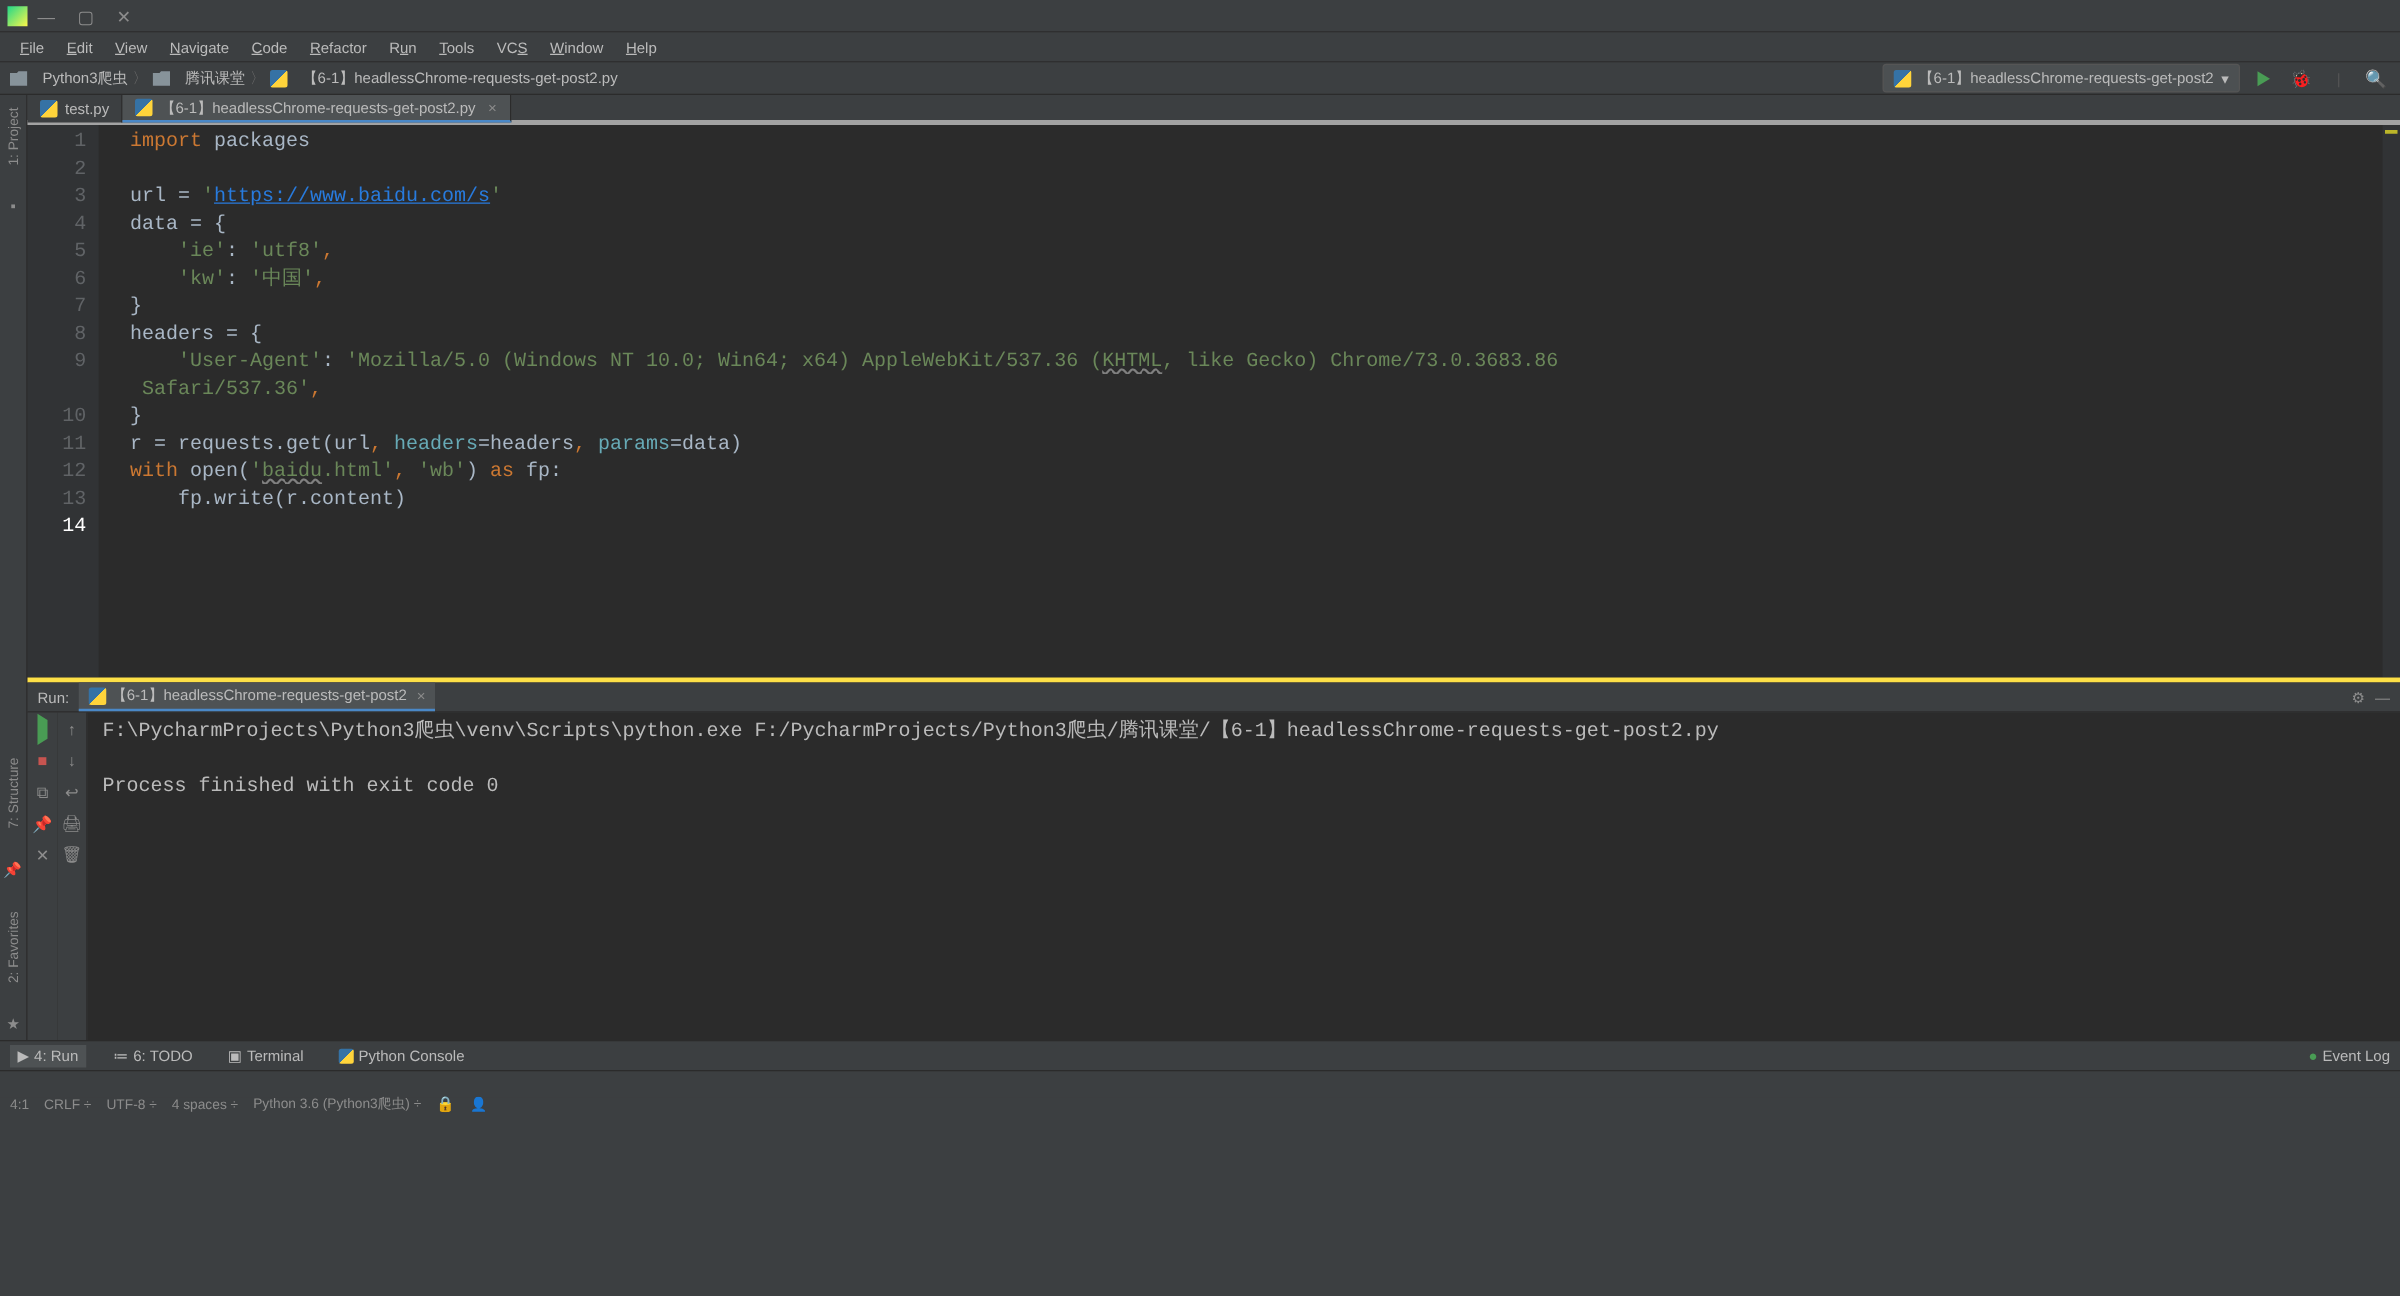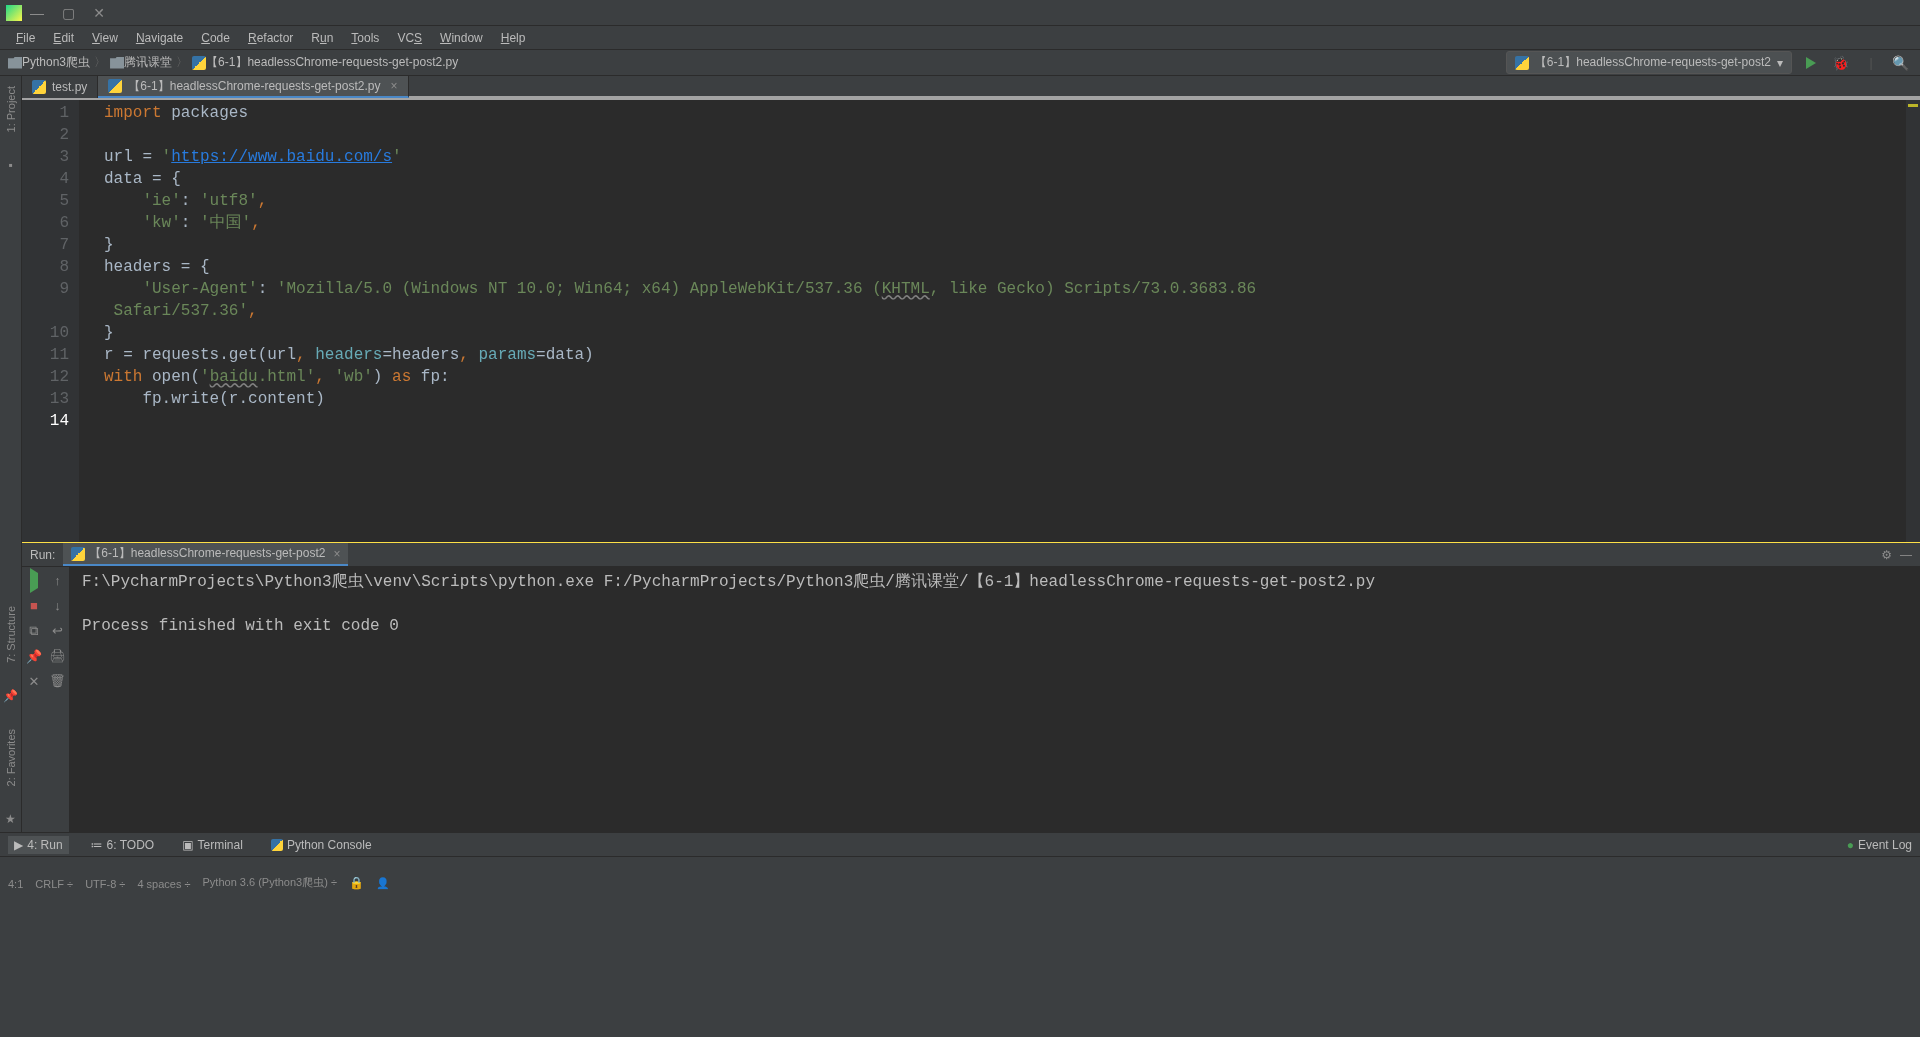--- a/index.html
+++ b/index.html
@@ -7,21 +7,21 @@
 .titlebar { height: 26px; background: #3c3f41; display: flex; align-items: center; padding: 0 6px; border-bottom: 1px solid #2b2b2b; }
 .titlebar .app-icon { width: 16px; height: 16px; background: linear-gradient(135deg,#21d789,#fcf84a); margin-right: 8px; }
 .titlebar .title { color: #8c8c8c; font-size: 12px; flex: 1; }
 .winbtns { display: flex; gap: 18px; color: #8c8c8c; font-size: 14px; }
 .winbtns span { cursor: pointer; }
 .menubar { height: 24px; background: #3c3f41; display: flex; align-items: center; padding: 0 8px; gap: 2px; border-bottom: 1px solid #2b2b2b; }
 .menubar .menu { padding: 2px 8px; color: #bbbbbb; cursor: pointer; }
 .menubar .menu u { text-decoration: underline; }
 .navbar { height: 26px; background: #3c3f41; display: flex; align-items: center; padding: 0 8px; border-bottom: 1px solid #2b2b2b; }
 .breadcrumb { display: flex; align-items: center; gap: 4px; flex: 1; }
-.bc-item { display: flex; align-items: center; gap: 0; color: #bbbbbb; }
+.bc-item { display: flex; align-items: center; gap: 12px; color: #bbbbbb; }
 .bc-sep { color: #6b6b6b; }
 .folder-icon { width: 14px; height: 12px; background: #87939a; clip-path: polygon(0 15%, 40% 15%, 50% 0, 100% 0, 100% 100%, 0 100%); display: inline-block; }
 .py-icon { width: 14px; height: 14px; background: linear-gradient(135deg,#3572a5 50%,#ffd43b 50%); border-radius: 2px; display: inline-block; }
 .toolbar-right { display: flex; align-items: center; gap: 8px; }
 .run-config { background: #4c5052; border: 1px solid #555; border-radius: 3px; padding: 2px 8px; display: flex; align-items: center; gap: 6px; color: #bbbbbb; }
 .icon-btn { width: 22px; height: 22px; display: flex; align-items: center; justify-content: center; cursor: pointer; color: #8c8c8c; }
 .play-icon { width: 0; height: 0; border-left: 10px solid #499c54; border-top: 6px solid transparent; border-bottom: 6px solid transparent; }
 .bug-icon { color: #499c54; font-size: 14px; }
 .search-icon { font-size: 14px; }
 .main-area { display: flex; height: 756px; }
@@ -37,21 +37,21 @@
 .gutter .ln14 { color: #ffffff; }
 .fold-col { width: 16px; background: #2b2b2b; }
 .code { flex: 1; padding: 2px 0 0 8px; white-space: pre; color: #a9b7c6; position: relative; }
 .kw { color: #cc7832; }
 .str { color: #6a8759; }
 .str-link { color: #287bde; text-decoration: underline; }
 .param { color: #67aab6; }
 .squiggle { text-decoration: underline wavy #808080; }
 .right-strip { width: 14px; background: #313335; }
 .yellow-mark { width: 10px; height: 3px; background: #bbb529; margin: 4px auto; }
-.run-panel { height: 290px; background: #2b2b2b; border-top: 1px solid #fde047; display: flex; flex-direction: column; }
+.run-panel { height: 290px; background: #2b2b2b; border-top: 4px solid #fde047; display: flex; flex-direction: column; }
 .run-header { height: 24px; background: #3c3f41; display: flex; align-items: center; padding: 0 8px; border-bottom: 1px solid #2b2b2b; }
 .run-header .label { color: #bbbbbb; margin-right: 8px; }
 .run-tab { background: #4e5254; padding: 2px 8px; display: flex; align-items: center; gap: 4px; border-bottom: 2px solid #4a88c7; }
 .run-header-right { margin-left: auto; display: flex; gap: 8px; color: #8c8c8c; }
 .run-body { flex: 1; display: flex; }
 .run-left { width: 24px; background: #3c3f41; display: flex; flex-direction: column; align-items: center; padding-top: 6px; gap: 10px; }
 .run-left2 { width: 24px; background: #3c3f41; display: flex; flex-direction: column; align-items: center; padding-top: 6px; gap: 10px; border-right: 1px solid #2b2b2b; }
 .run-left .icon-sm, .run-left2 .icon-sm { font-size: 13px; color: #8c8c8c; cursor: pointer; }
 .run-output { flex: 1; padding: 4px 12px; font-family: "Consolas","Courier New",monospace; font-size: 16px; line-height: 22px; color: #bbbbbb; white-space: pre; }
 .bottom-tools { height: 24px; background: #3c3f41; display: flex; align-items: center; padding: 0 8px; gap: 16px; border-top: 1px solid #2b2b2b; }
@@ -166,21 +166,21 @@
       </div>
       <div class="fold-col"></div>
       <div class="code"><span class="kw">import</span><span> packages</span>
 <span> </span>
 <span>url = </span><span class="str">'</span><span class="str-link">https://www.baidu.com/s</span><span class="str">'</span>
 <span>data = {</span>
 <span>    </span><span class="str">'ie'</span><span>: </span><span class="str">'utf8'</span><span class="kw">,</span>
 <span>    </span><span class="str">'kw'</span><span>: </span><span class="str">'中国'</span><span class="kw">,</span>
 <span>}</span>
 <span>headers = {</span>
-<span>    </span><span class="str">'User-Agent'</span><span>: </span><span class="str">'Mozilla/5.0 (Windows NT 10.0; Win64; x64) AppleWebKit/537.36 (</span><span class="str squiggle">KHTML</span><span class="str">, like Gecko) Scripts/73.0.3683.86 </span>
+<span>    </span><span class="str">'User-Agent'</span><span>: </span><span class="str">'Mozilla/5.0 (Windows NT 10.0; Win64; x64) AppleWebKit/537.36 (</span><span class="str squiggle">KHTML</span><span class="str">, like Gecko) Chrome/73.0.3683.86 </span>
  <span class="str">Safari/537.36'</span><span class="kw">,</span>
 <span>}</span>
 <span>r = requests.get(url</span><span class="kw">, </span><span class="param">headers</span><span>=headers</span><span class="kw">, </span><span class="param">params</span><span>=data)</span>
 <span class="kw">with</span><span> open(</span><span class="str">'</span><span class="str squiggle">baidu</span><span class="str">.html'</span><span class="kw">, </span><span class="str">'wb'</span><span>) </span><span class="kw">as</span><span> fp:</span>
 <span>    fp.write(r.content)</span>
 </div>
       <div class="right-strip">
           <div class="yellow-mark"></div>
         </div>
     </div>

